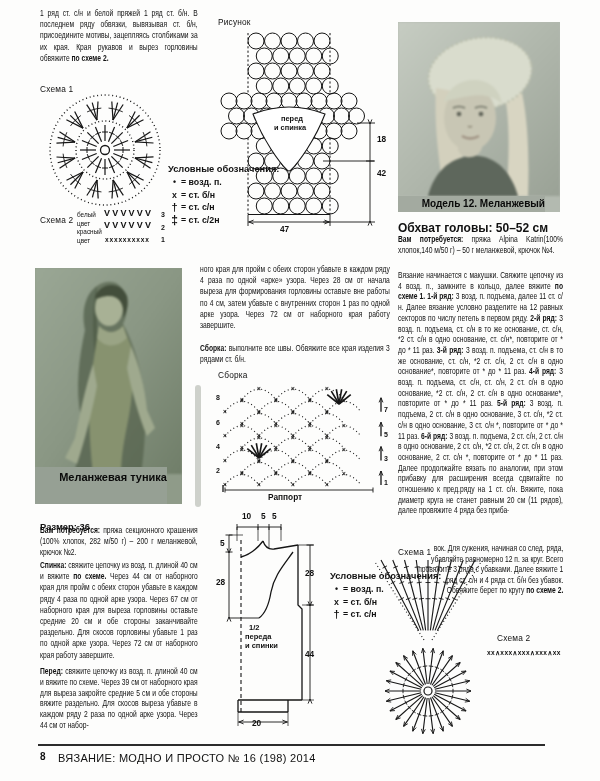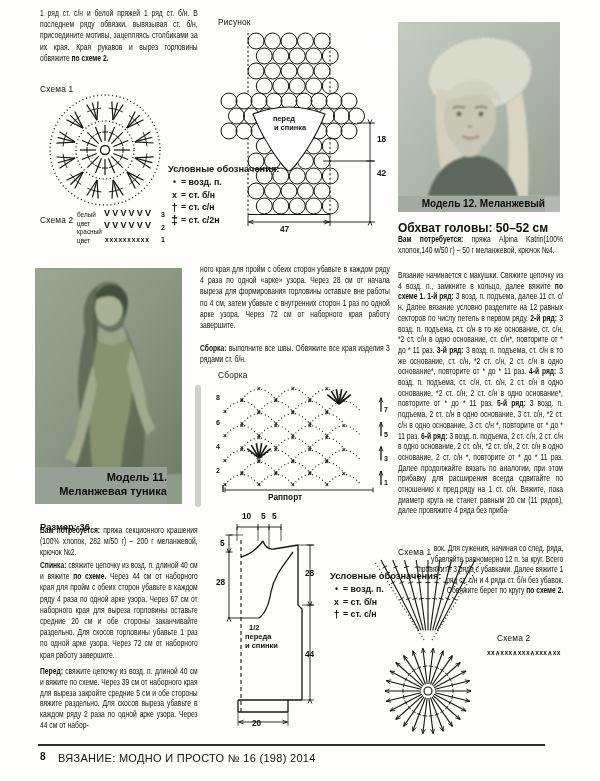--- a/index.html
+++ b/index.html
@@ -164,21 +164,20 @@
     <path d="M62 18 C 50 26 46 44 50 62 C 44 90 40 120 46 150 L 40 206 L 58 206 C 54 160 60 130 62 110 Z" fill="#5c6955" opacity=".9"></path>
     <path d="M62 18 C 74 10 86 14 90 26 C 94 36 92 48 88 56 C 96 70 104 92 108 118 C 112 146 110 180 106 206 L 66 206 C 60 160 56 120 60 90 C 58 70 56 40 62 18 Z" fill="#49553f" opacity=".55"></path>
     <ellipse cx="74" cy="40" rx="14" ry="18" fill="#a8b195"></ellipse>
     <path d="M60 30 C 64 14 86 12 92 28 C 94 36 92 44 88 50 C 90 36 84 28 74 28 C 66 28 62 32 60 30 Z" fill="#434e3b"></path>
     <path d="M64 58 C 72 66 80 66 88 58 L 96 78 C 100 100 98 130 92 158 C 88 178 86 192 86 206 L 58 206 C 54 170 52 130 58 96 Z" fill="#87926f"></path>
     <path d="M64 58 C 72 66 80 66 88 58 L 92 70 C 82 80 70 80 62 70 Z" fill="#9aa485"></path>
     <path d="M96 78 C 104 96 110 120 112 142 L 120 160 L 112 168 C 104 150 96 120 92 100 Z" fill="#9fa98e"></path>
     <path d="M58 96 C 50 120 44 150 40 170 L 30 190 L 42 196 C 50 172 58 140 62 118 Z" fill="#9fa98e"></path>
   </svg>
   <div class="cap" style="height:33px;background:#96a094;font-size:11px;line-height:13.5px;padding-top:4px">
-    <div>Модель 11.</div>
     <div>Меланжевая туника</div>
   </div>
 </div>
 
 <div class="abs bold" style="left:40px;top:521px;font-size:9.4px">Размер: 36</div>
 <div class="abs txt cond" style="left:40px;top:525px;width:216px"><b>Вам потребуется:</b><span> пряжа секционного крашения (100% хлопок, 282 м/50 г) – 200 г меланжевой, крючок №2.</span></div>
 <div class="abs txt cond" style="left:40px;top:560px;width:216px"><b>Спинка:</b><span> свяжите цепочку из возд. п. длиной 40 см и вяжите </span><b>по схеме.</b><span> Через 44 см от наборного края для пройм с обеих сторон убавьте в каждом ряду 4 раза по одной арке узора. Через 67 см от наборного края для выреза горловины оставьте средние 20 см и обе стороны заканчивайте раздельно. Для скосов горловины убавьте 1 раз по одной арке узора. Через 72 см от наборного края работу завершите.</span></div>
 <div class="abs txt cond" style="left:40px;top:666px;width:216px;line-height:10.8px"><b>Перед:</b><span> свяжите цепочку из возд. п. длиной 40 см и вяжите по схеме. Через 39 см от наборного края для выреза закройте средние 5 см и обе стороны вяжите раздельно. Для скосов выреза убавьте в каждом ряду 2 раза по одной арке узора. Через 44 см от набор-</span></div>
 
 <div class="abs lbl" style="left:218px;top:17px">Рисунок</div>
@@ -271,21 +270,21 @@
     <line x1="155" y1="193" x2="153.05290828845673" y2="197.60530497001443" stroke="#151515" stroke-width="0.9"></line>
     <line x1="151" y1="133" x2="159" y2="133" stroke="#151515" stroke-width="0.9"></line>
     <line x1="33" y1="186.5" x2="33" y2="198" stroke="#151515" stroke-width="0.9"></line>
     <line x1="115" y1="186.5" x2="115" y2="198" stroke="#151515" stroke-width="0.9"></line>
     <line x1="33" y1="194" x2="115" y2="194" stroke="#151515" stroke-width="0.9"></line>
     <line x1="34" y1="194" x2="38.60530497001442" y2="192.05290828845673" stroke="#151515" stroke-width="0.9"></line>
     <line x1="34" y1="194" x2="38.60530497001443" y2="195.94709171154327" stroke="#151515" stroke-width="0.9"></line>
     <line x1="114" y1="194" x2="109.39469502998557" y2="195.94709171154327" stroke="#151515" stroke-width="0.9"></line>
     <line x1="114" y1="194" x2="109.39469502998557" y2="192.05290828845673" stroke="#151515" stroke-width="0.9"></line>
   </svg>
-<div class="abs dim" style="left:266px;top:114px;font-size:7.4px;width:36px;text-align:center">перед</div>
+<div class="abs dim" style="left:274px;top:114px;font-size:7.4px;width:36px;text-align:center">перед</div>
 <div class="abs dim" style="left:270px;top:123px;font-size:7.4px;width:40px;text-align:center">и спинка</div>
 <div class="abs dim" style="left:377px;top:134px">18</div>
 <div class="abs dim" style="left:377px;top:168px">42</div>
 <div class="abs dim" style="left:280px;top:224px">47</div>
 
 <div class="abs" style="left:168px;top:164px;width:112px">
   <div class="legend-title">Условные обозначения:</div>
   <div class="legend-item">
       <span class="legend-sym">•</span>
       <span>= возд. п.</span>

